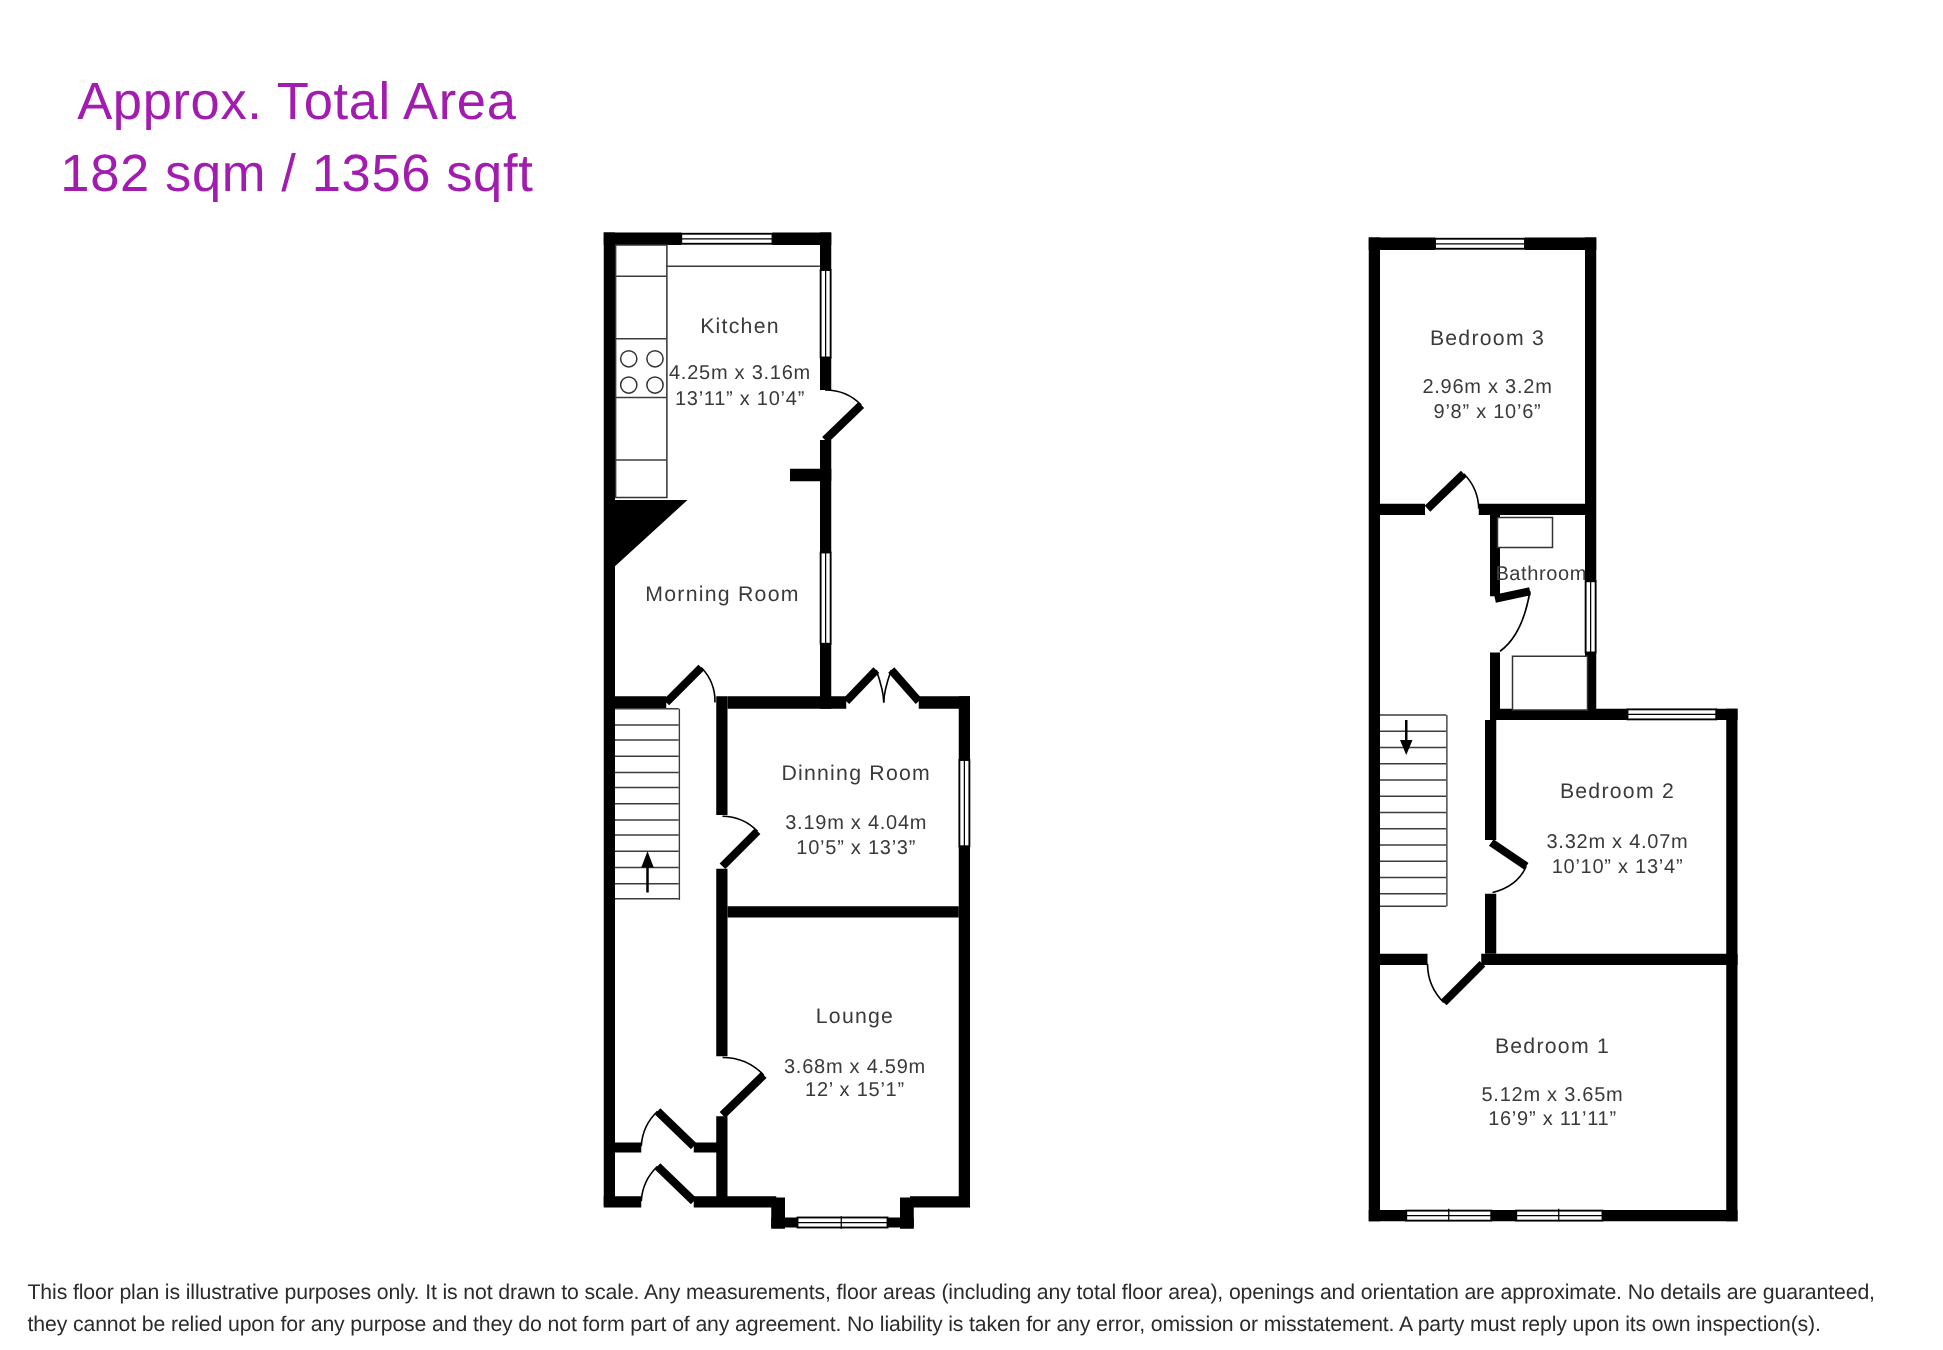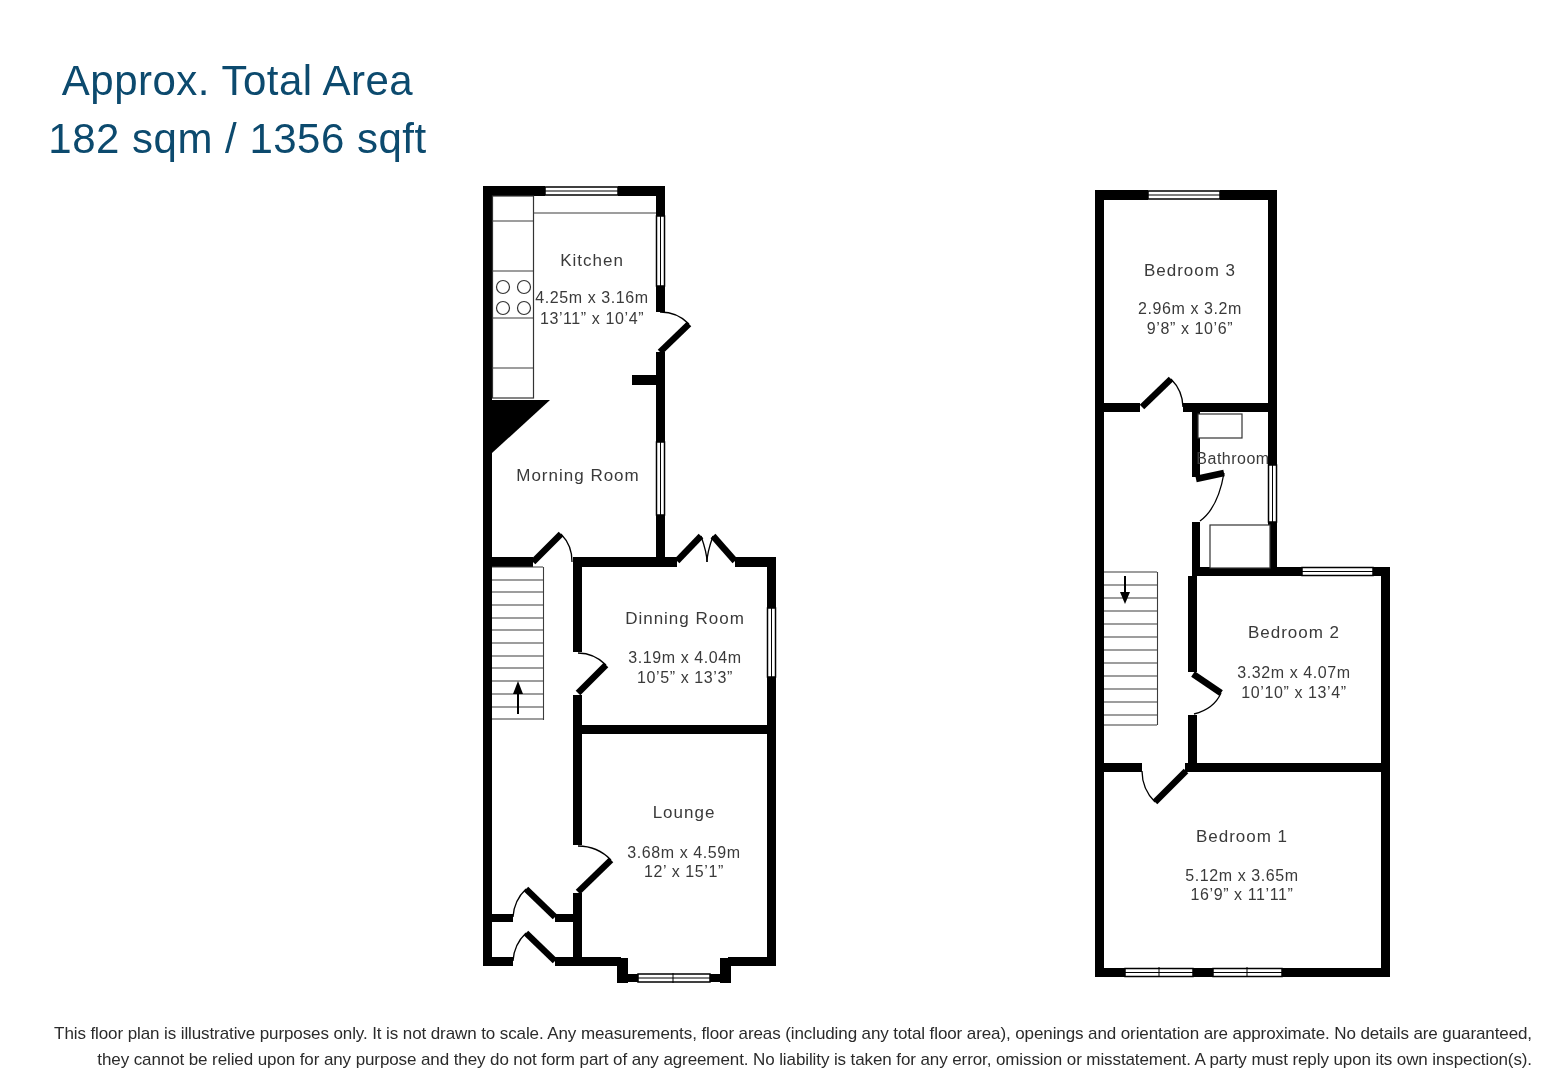--- a/index.html
+++ b/index.html
@@ -1,31 +1,31 @@
 <!DOCTYPE html>
 <html><head>
 <meta charset="utf-8">
 <style>
   html,body{margin:0;padding:0;background:#ffffff;}
   .canvas{position:relative;width:1554px;height:1080px;background:#fff;overflow:hidden;
           font-family:"Liberation Sans", sans-serif;color:#222;}
   .title{position:absolute;left:30px;top:52px;width:415px;text-align:center;
-         font-size:42px;line-height:58px;color:#0c4a6e;letter-spacing:0.5px;}
+         font-size:42px;line-height:58px;color:#a21caf;letter-spacing:0.5px;}
   .plan-svg{position:absolute;left:0;top:0;}
   .room-name{font-size:17px;letter-spacing:1px;fill:#3a3a3a;}
   .room-dim{font-size:16px;letter-spacing:0.6px;fill:#3a3a3a;}
   .bath-name{font-size:16px;letter-spacing:0.5px;fill:#3a3a3a;}
   .wall{fill:#000;}
   .thin{stroke:#3c3c3c;stroke-width:1.1;fill:none;}
   .fixture{fill:#fff;stroke:#333;stroke-width:1.2;}
   .win{fill:#fff;stroke:#000;stroke-width:1.5;}
   .winline{stroke:#000;stroke-width:1;}
   .arc{stroke:#000;stroke-width:1.3;fill:none;}
   .leaf{stroke:#000;stroke-width:6.5;fill:none;}
-  .disclaimer{position:absolute;left:22px;top:1021px;width:1510px;text-align:right;
+  .disclaimer{position:absolute;left:22px;top:1021px;width:1510px;text-align:left;
               font-size:17px;line-height:26px;color:#2b2b2b;letter-spacing:-0.1px;}
 </style>
 </head>
 <body>
 
 <div class="canvas">
 
   <div class="title">
     <div>Approx. Total Area</div>
     <div>182 sqm / 1356 sqft</div>

